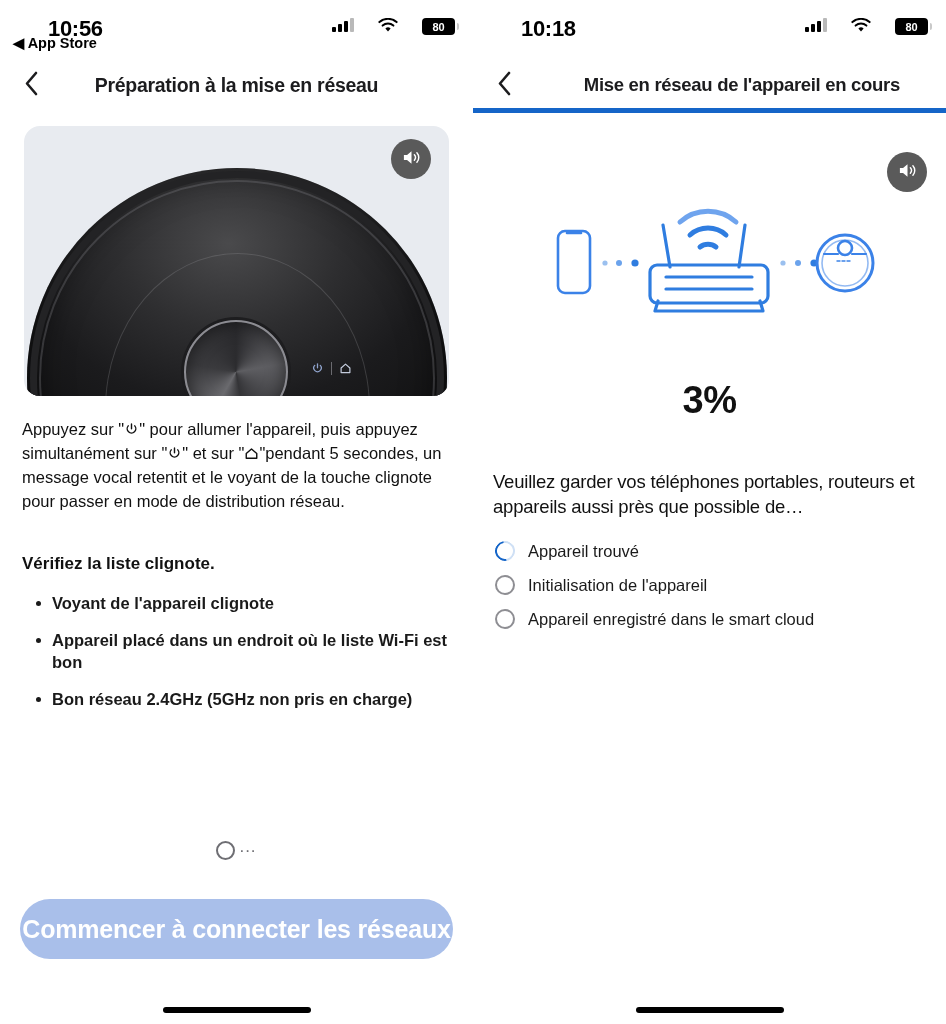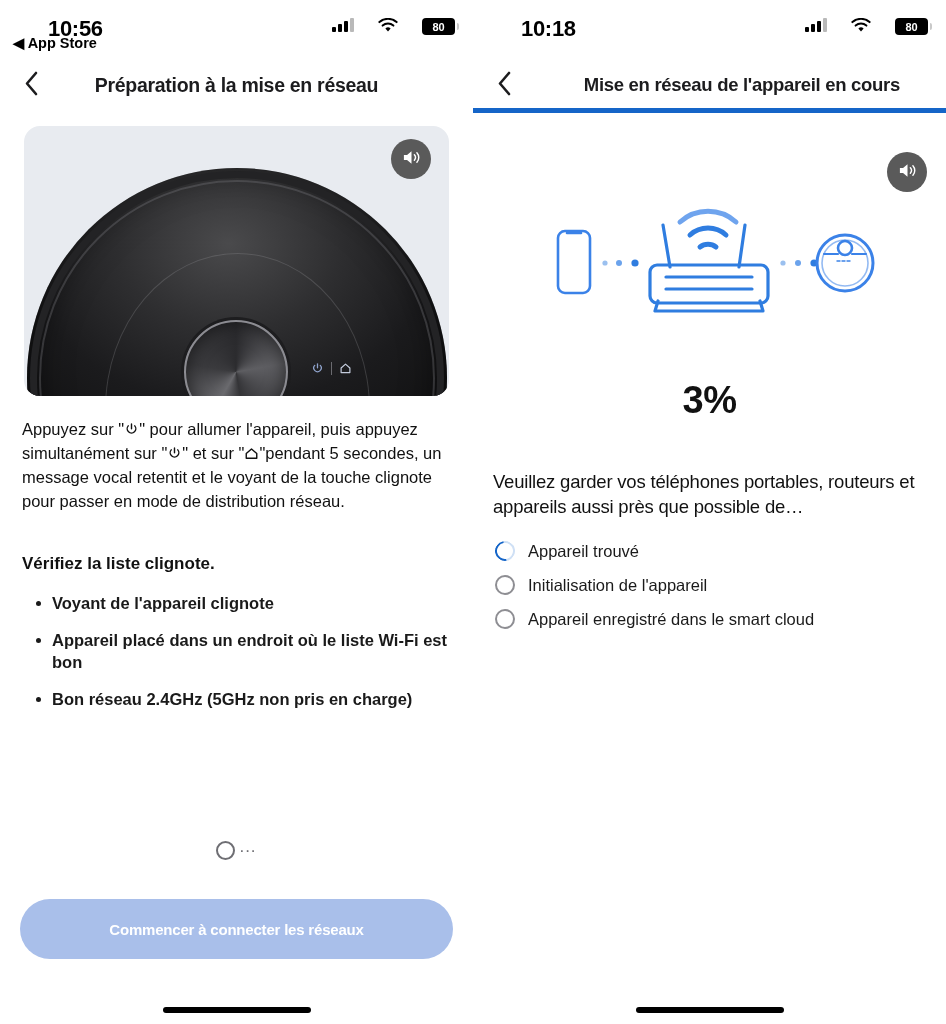--- a/index.html
+++ b/index.html
@@ -301,21 +301,21 @@
     position: absolute;
     left: 20px;
     right: 20px;
     top: 899px;
     height: 60px;
     border-radius: 30px;
     background: #A9BFEA;
     color: #ffffff;
     border: none;
     font-family: "Liberation Sans", sans-serif;
-    font-size: 15px;
+    font-size: 25px;
     font-weight: bold;
     letter-spacing: -0.2px;
     cursor: pointer;
   }
 
   
   .speaker-btn-right {
     position: absolute;
     right: 19px;
     top: 152px;

